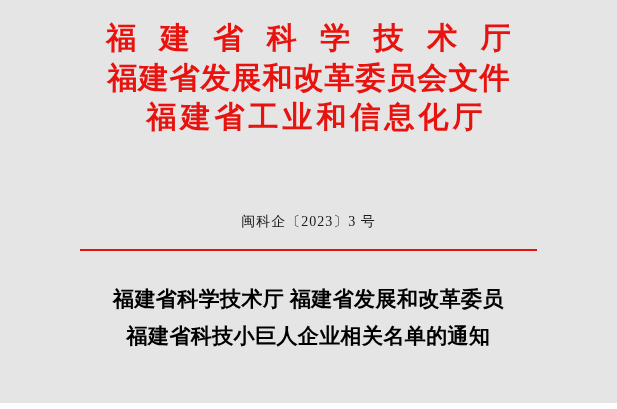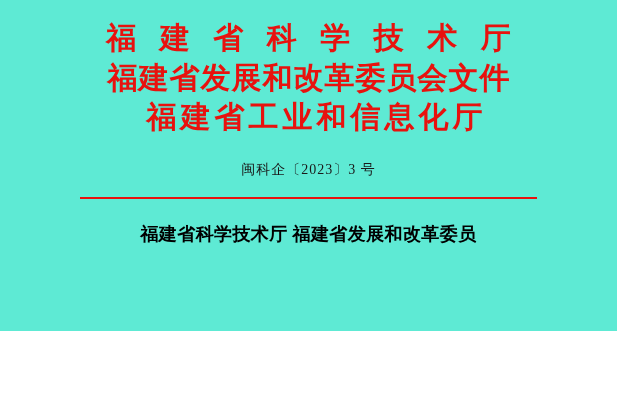--- a/index.html
+++ b/index.html
@@ -9,22 +9,22 @@
   }
   body {
     width: 617px;
     height: 409px;
     font-family: "Liberation Serif", serif;
     overflow: hidden;
   }
   .page {
     position: relative;
     width: 617px;
-    height: 331px;
-    background: #5eead4;
+    height: 403px;
+    background: #e5e5e5;
     box-sizing: border-box;
   }
   .masthead {
     padding-top: 18px;
     text-align: center;
   }
   .masthead-line {
     color: #e8120e;
     font-family: "Liberation Serif", serif;
     font-weight: bold;
@@ -40,38 +40,38 @@
     font-size: 30px;
     letter-spacing: 1px;
     padding-left: 1px;
   }
   .masthead-line-3 {
     font-size: 30px;
     letter-spacing: 4px;
     padding-left: 16px;
   }
   .doc-number {
-    margin-top: 24px;
+    margin-top: 76px;
     text-align: center;
     font-size: 14px;
     color: #1a1a1a;
     letter-spacing: 1px;
   }
   .red-rule {
     margin: 18px auto 0 auto;
     width: 457px;
     height: 2px;
     background: #e8120e;
   }
   .title-block {
-    margin-top: 20px;
+    margin-top: 30px;
     text-align: center;
     color: #000000;
     font-weight: bold;
-    font-size: 18px;
+    font-size: 21px;
     line-height: 1.75;
     letter-spacing: 0.4px;
   }
   .title-line {
     white-space: nowrap;
   }
 </style>
 </head>
 <body>
 
@@ -82,15 +82,16 @@
     <div class="masthead-line masthead-line-2">福建省发展和改革委员会文件</div>
     <div class="masthead-line masthead-line-3">福建省工业和信息化厅</div>
   </div>
 
   <div class="doc-number">闽科企〔2023〕3 号</div>
 
   <div class="red-rule"></div>
 
   <div class="title-block">
     <div class="title-line">福建省科学技术厅  福建省发展和改革委员</div>
+    <div class="title-line">福建省科技小巨人企业相关名单的通知</div>
   </div>
 
 </div>
 
 </body></html>

